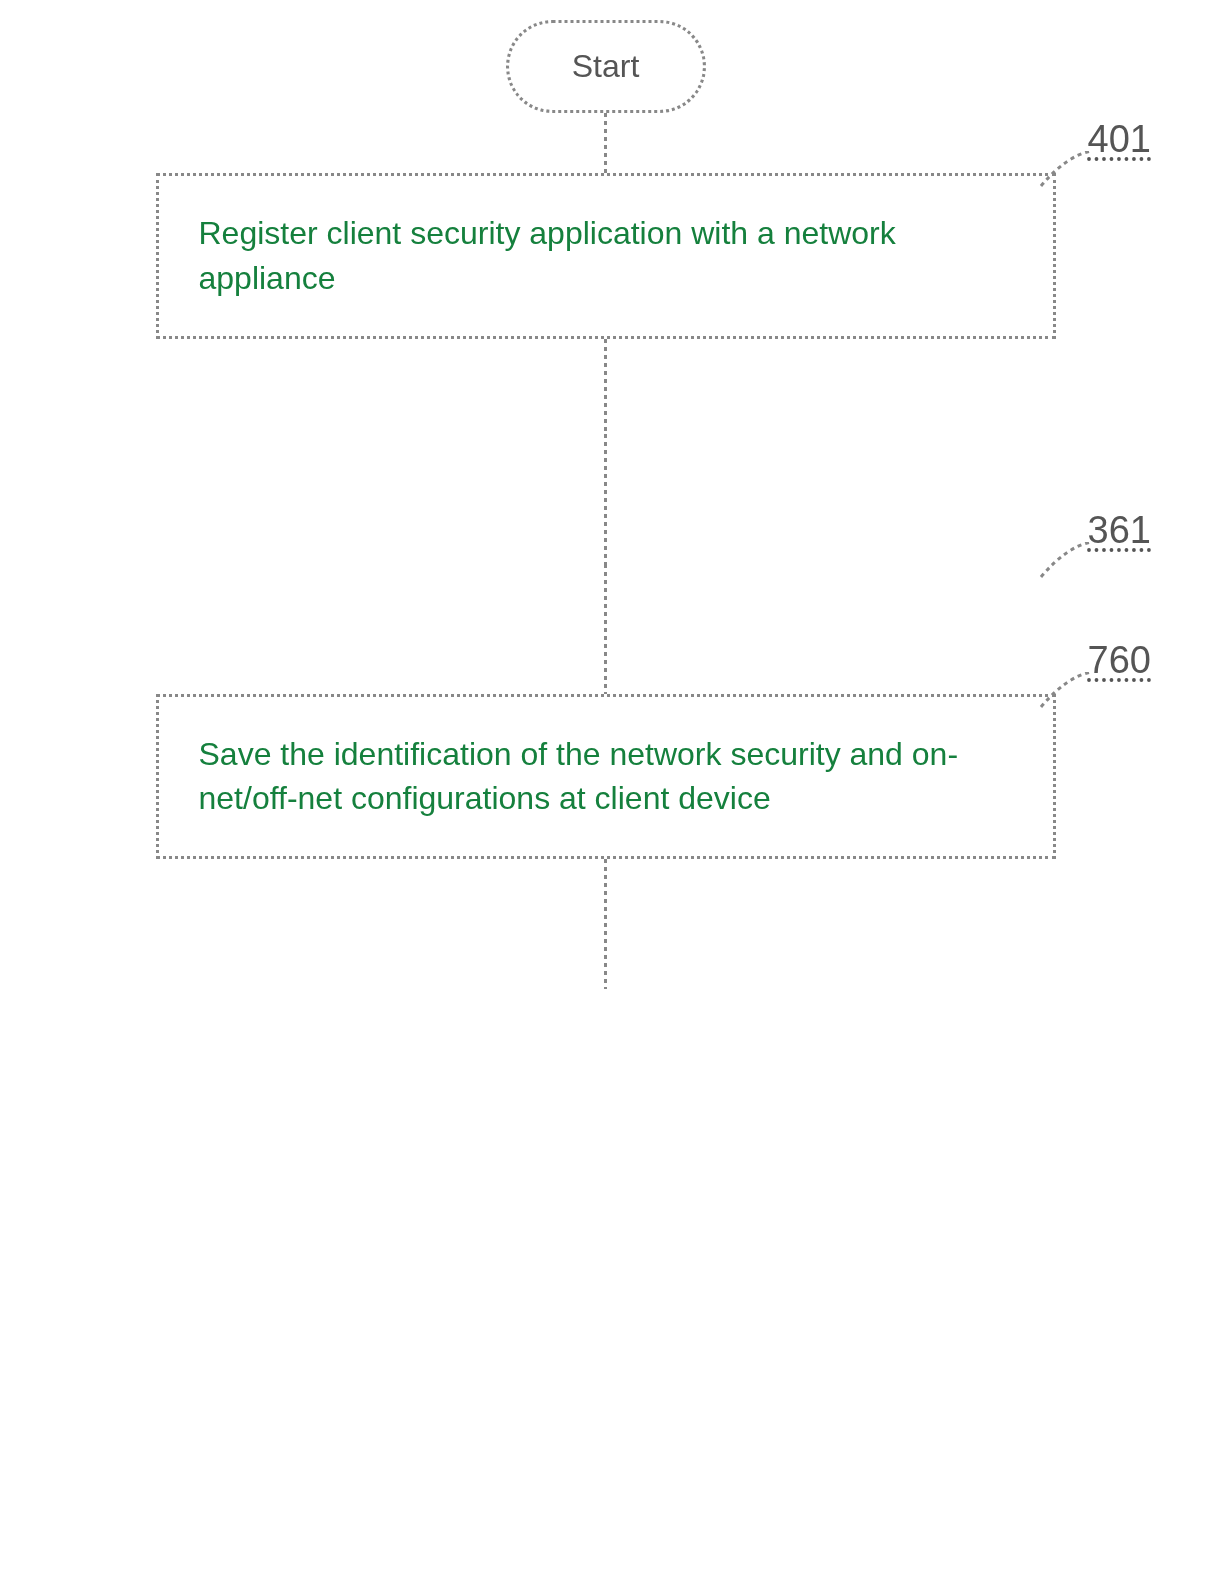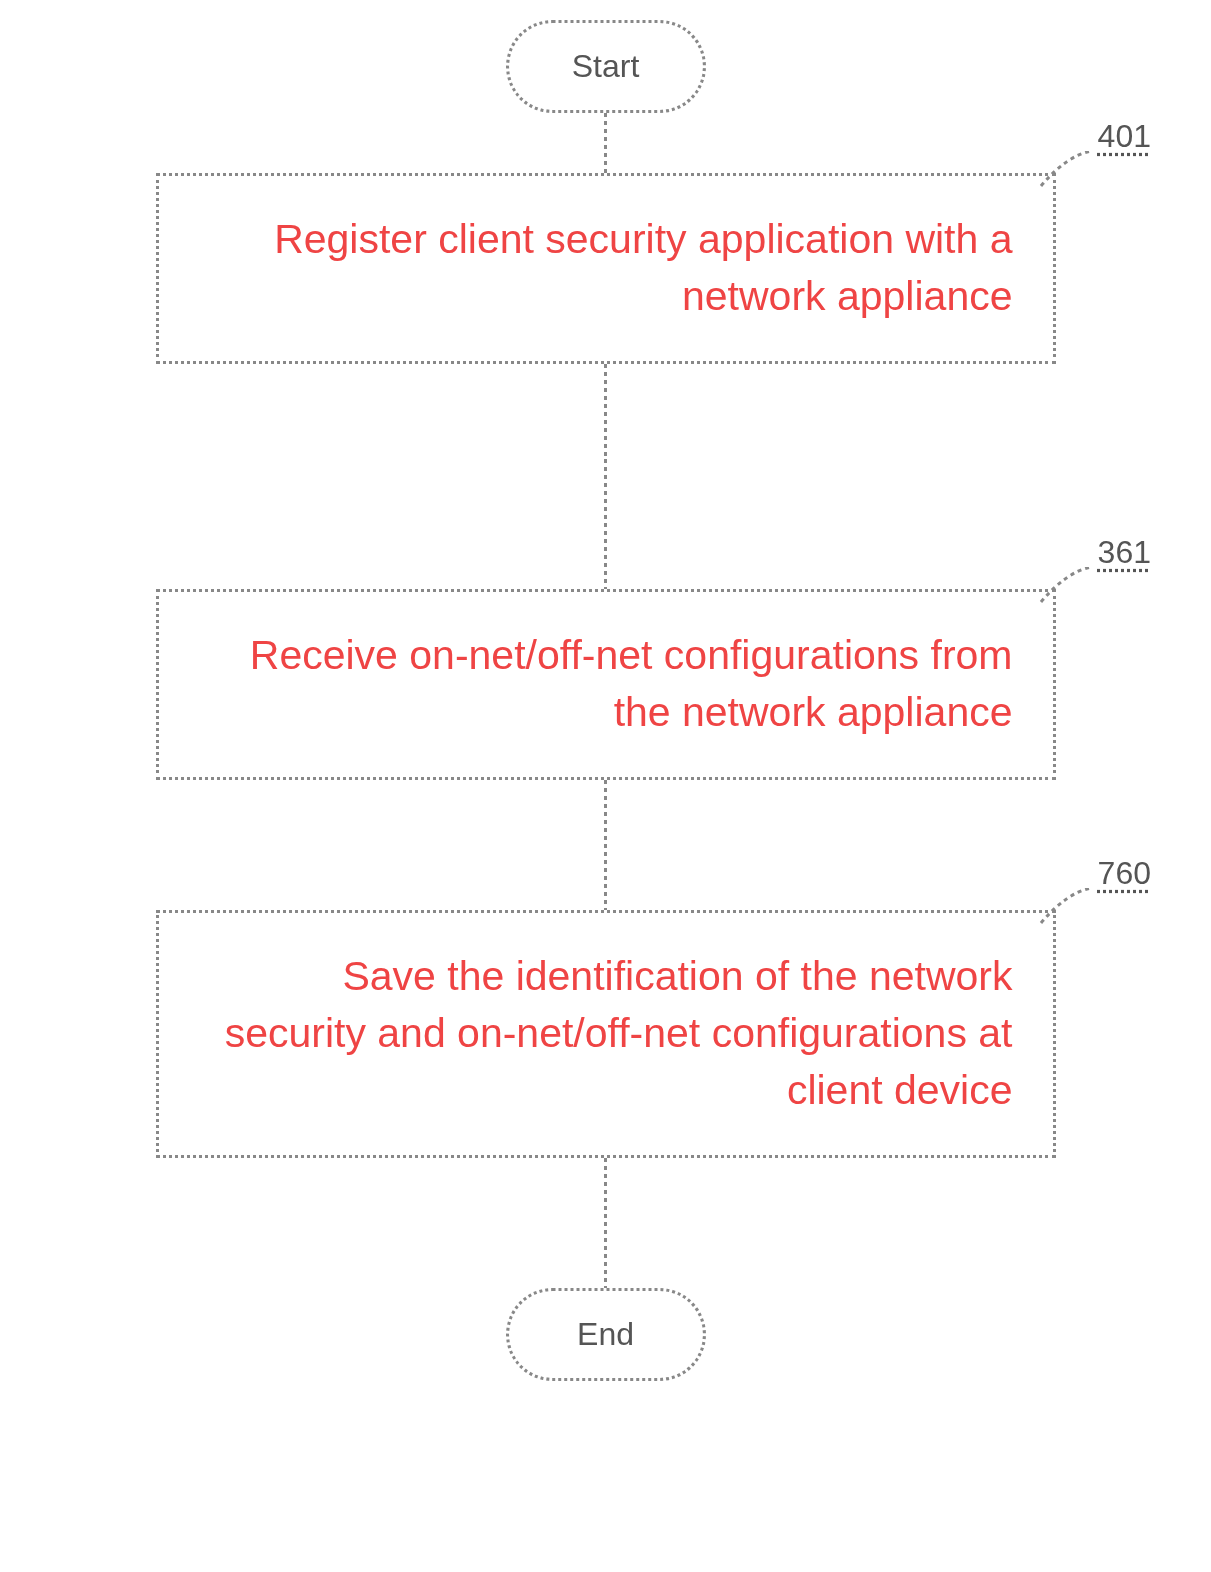--- a/index.html
+++ b/index.html
@@ -42,31 +42,31 @@
     .step-row {
       position: relative;
       width: 100%;
       display: flex;
       justify-content: center;
     }
     .step-box {
       border: 3px dotted #888;
       width: 900px;
       padding: 35px 40px;
-      font-size: 41px;
-      color: #ef4444;
-      text-align: right;
+      font-size: 32px;
+      color: #15803d;
+      text-align: left;
       line-height: 1.4;
       background: #fff;
     }
     .ref-label {
       position: absolute;
       right: 60px;
       top: -55px;
-      font-size: 32px;
+      font-size: 38px;
       color: #555;
       text-decoration: underline;
       text-decoration-style: dotted;
       text-underline-offset: 6px;
     }
     .ref-connector {
       position: absolute;
       right: 115px;
       top: -22px;
       width: 60px;
@@ -105,38 +105,32 @@
 
   <div class="connector connector-long"></div>
 
   <div class="step-row">
     <span class="ref-label">361</span>
     <div class="ref-connector">
       <svg viewBox="0 0 60 40">
         <path d="M5,35 Q30,5 55,0" stroke="#888" stroke-width="3" fill="none" stroke-dasharray="4,4"></path>
       </svg>
     </div>
-    <div class="step-box">
-      <span>Receive on-net/off-net configurations from the network appliance</span>
-    </div>
   </div>
 
   <div class="connector connector-long"></div>
 
   <div class="step-row">
     <span class="ref-label">760</span>
     <div class="ref-connector">
       <svg viewBox="0 0 60 40">
         <path d="M5,35 Q30,5 55,0" stroke="#888" stroke-width="3" fill="none" stroke-dasharray="4,4"></path>
       </svg>
     </div>
     <div class="step-box">
       <span>Save the identification of the network security and on-net/off-net configurations at client device</span>
     </div>
   </div>
 
   <div class="connector connector-long"></div>
 
-  <div class="terminal">
-    <span>End</span>
-  </div>
 
 </div>
 
 </body></html>

